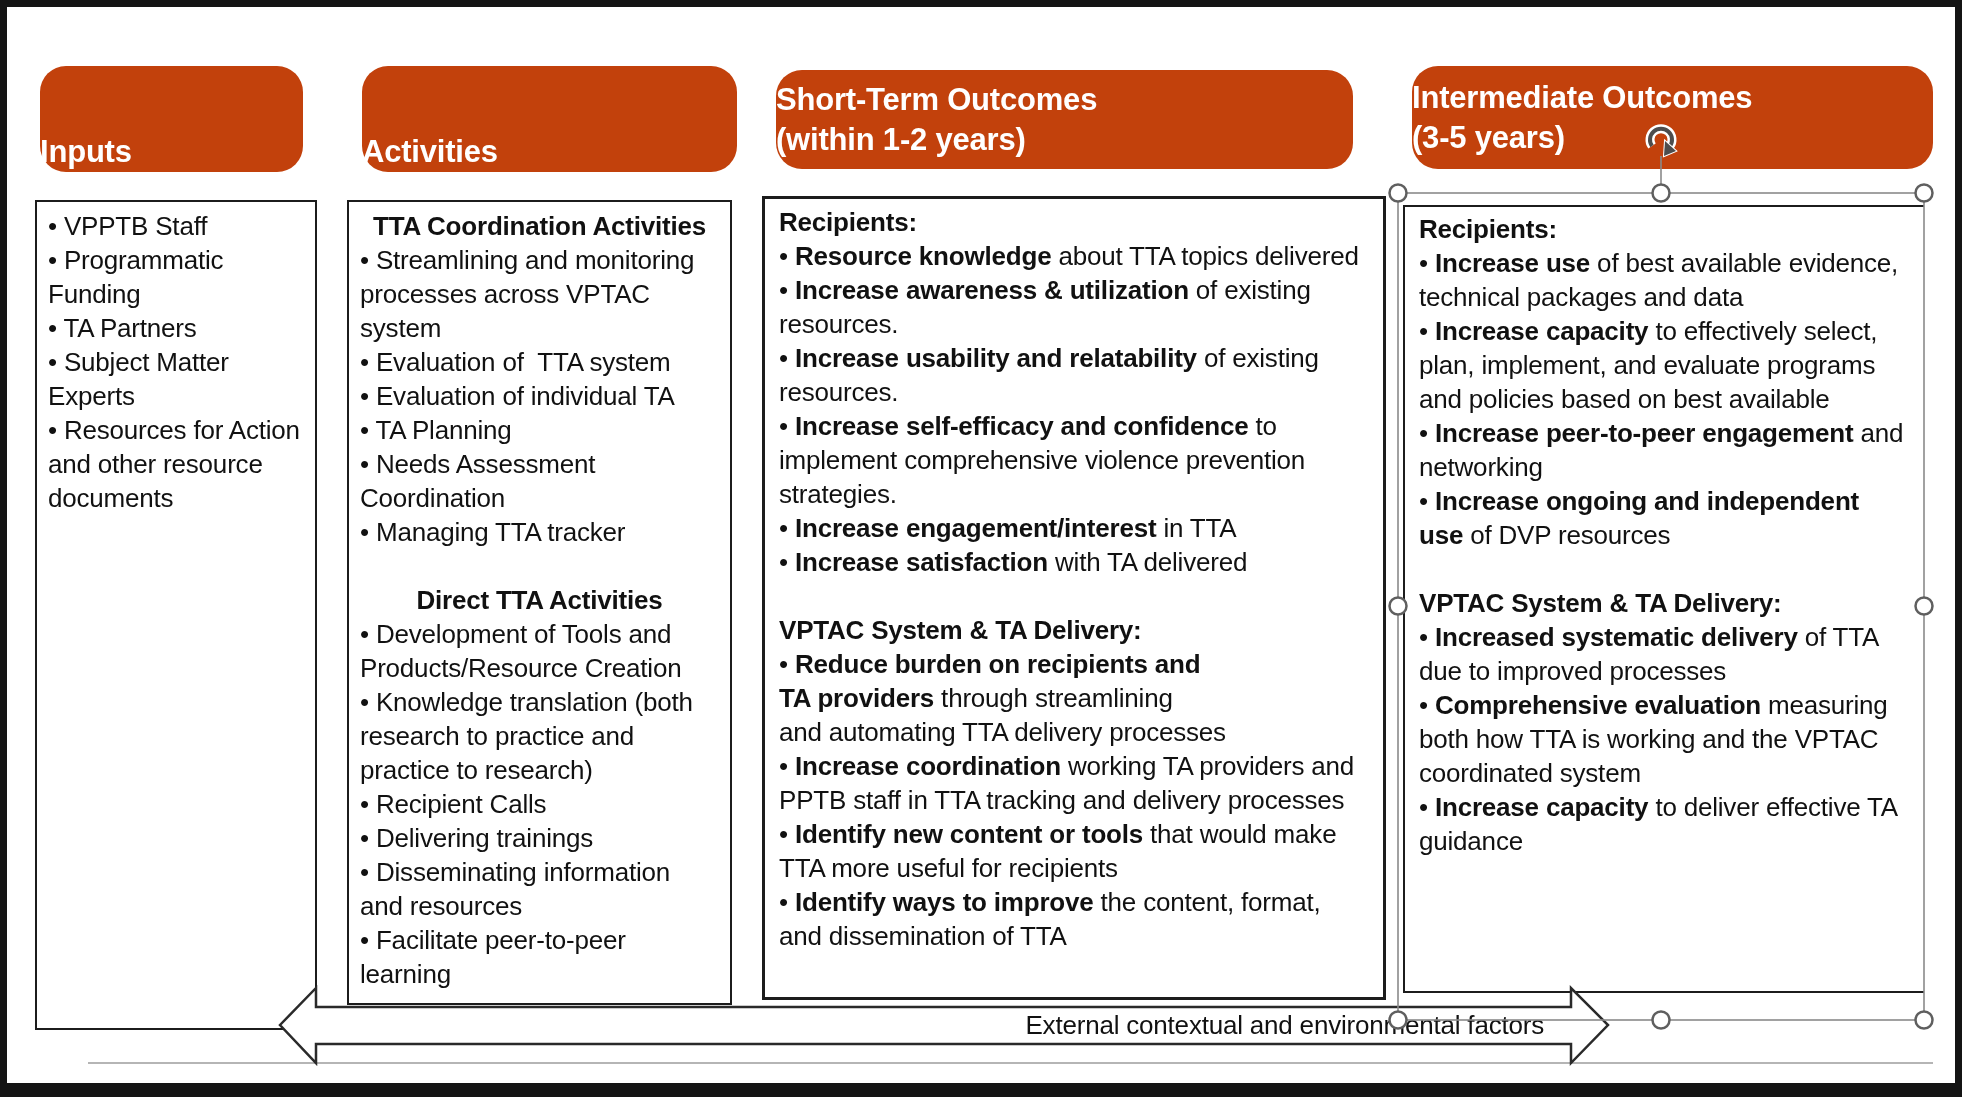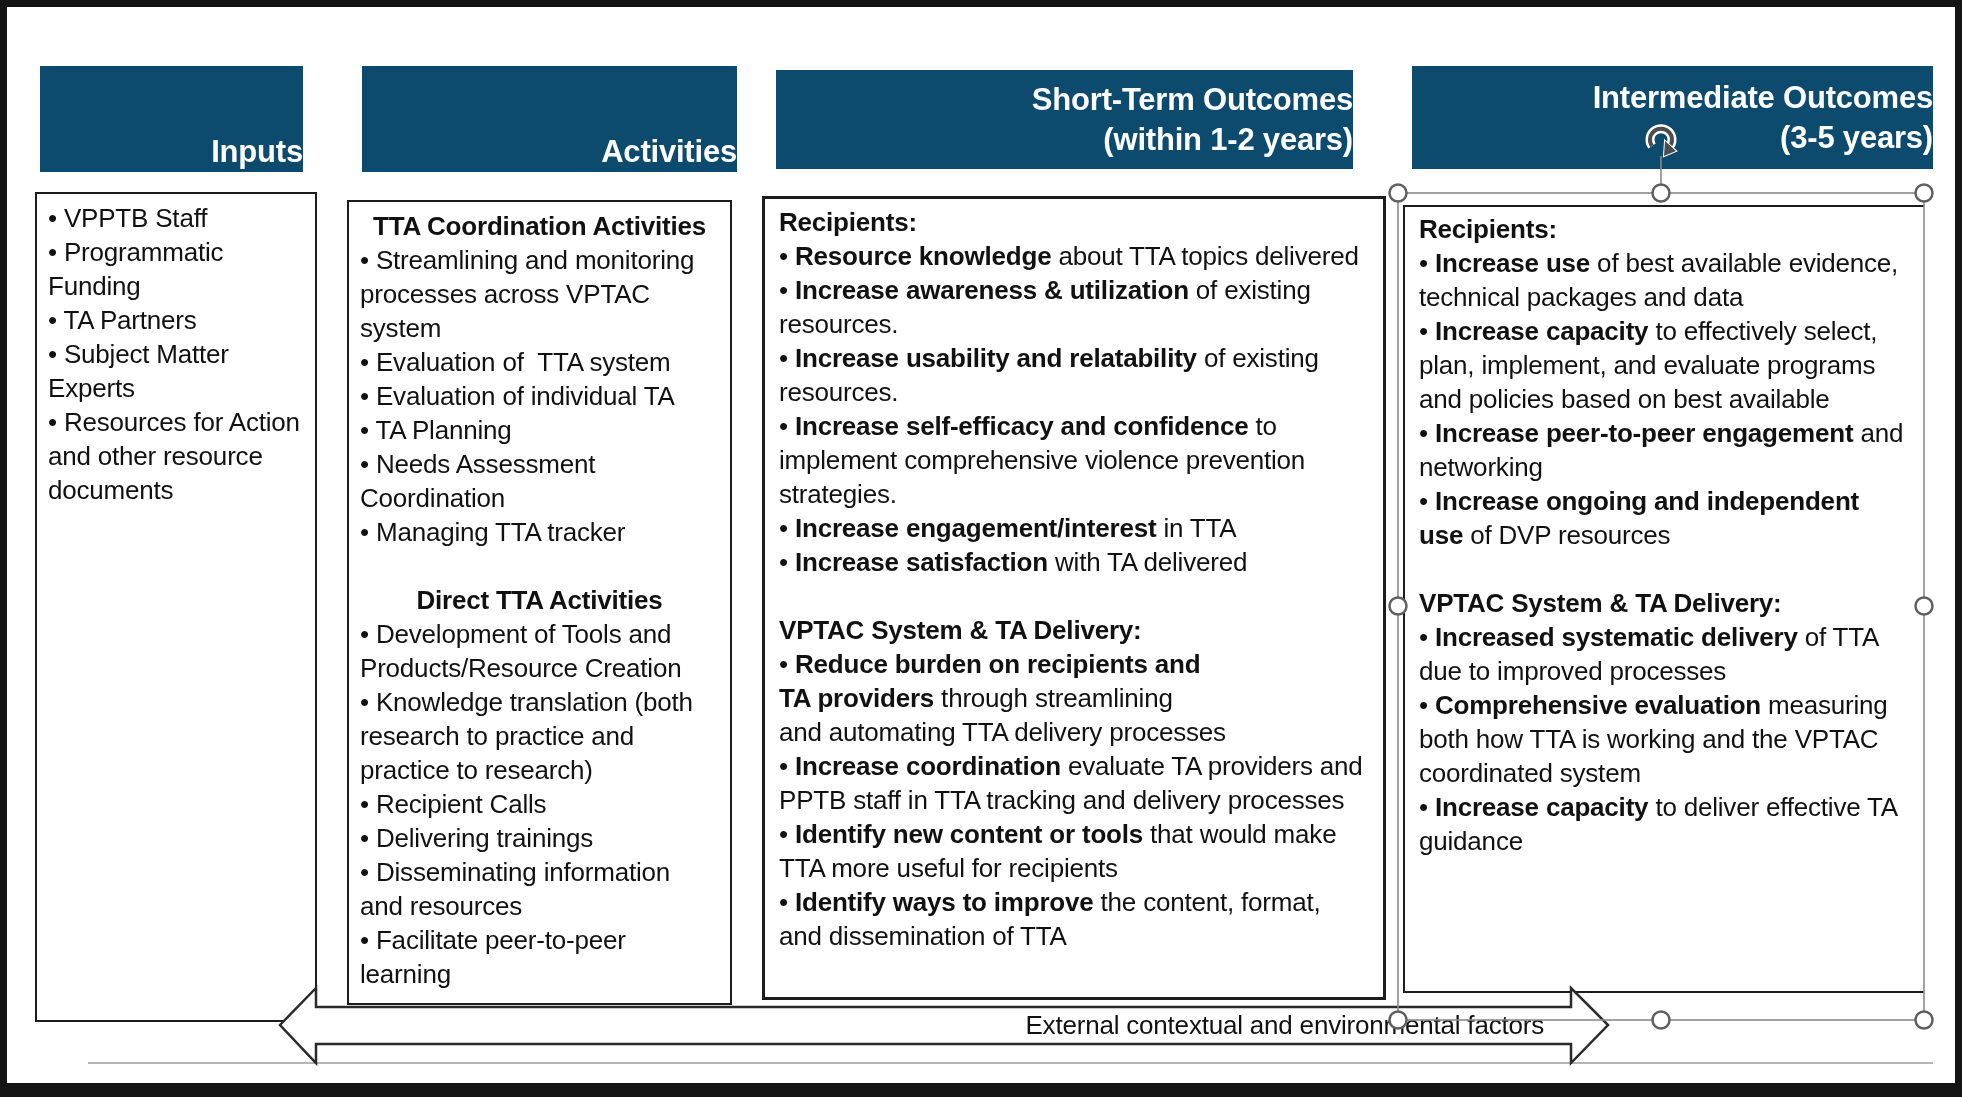--- a/index.html
+++ b/index.html
@@ -7,23 +7,23 @@
     position:relative;width:1962px;height:1097px;background:#ffffff;
     font-family:"Liberation Sans","DejaVu Sans",sans-serif;color:#111;
     overflow:hidden;letter-spacing:-0.2px;
   }
   #frame{
     position:absolute;inset:0;box-sizing:border-box;pointer-events:none;
     border-style:solid;border-color:#141414;
     border-top-width:7px;border-left-width:7px;border-right-width:7px;border-bottom-width:14px;
   }
   .hdr{
-    position:absolute;background:#0c4a6e;color:#ffffff;font-weight:bold;
-    font-size:31px;line-height:40px;text-align:right;box-sizing:border-box;
-    display:flex;flex-direction:column;justify-content:center;
+    position:absolute;background:#c2410c;color:#ffffff;font-weight:bold;
+    font-size:31px;line-height:40px;text-align:left;box-sizing:border-box;
+    display:flex;flex-direction:column;justify-content:center;border-radius:26px;
   }
   .hdr.single{justify-content:flex-end;padding-bottom:0;}
   .box{
     position:absolute;background:#ffffff;border:2.5px solid #1c1c1c;
     box-sizing:border-box;
   }
   .box .body{padding:7px 11px;font-size:26px;line-height:34px;}
   .bullet{white-space:pre-wrap;}
   .bullet .b{font-weight:bold;}
   .sec-title{font-weight:bold;white-space:pre-wrap;}
@@ -55,21 +55,21 @@
   </div>
   <div class="hdr" style="left:776px;top:70px;width:577px;height:99px">
     <div>Short-Term Outcomes</div>
     <div>(within 1-2 years)</div>
   </div>
   <div class="hdr" style="left:1412px;top:66px;width:521px;height:103px">
     <div>Intermediate Outcomes</div>
     <div>(3-5 years)</div>
   </div>
 
-  <div class="box" style="left:35px;top:192px;width:282px;height:830px">
+  <div class="box" style="left:35px;top:200px;width:282px;height:830px">
     <div class="body">
         <div class="bullet"><span>• </span><span>VPPTB Staff</span></div>
         <div class="bullet"><span>• </span><span>Programmatic Funding</span></div>
         <div class="bullet"><span>• </span><span>TA Partners</span></div>
         <div class="bullet"><span>• </span><span>Subject Matter Experts</span></div>
         <div class="bullet"><span>• </span><span>Resources for Action and other resource documents</span></div>
       </div>
   </div>
   <div class="box" style="left:347px;top:200px;width:385px;height:805px">
     <div class="body">
@@ -97,21 +97,21 @@
         <div class="bullet"><span>• </span><span class="b">Increase awareness &amp; utilization</span><span> of existing resources.</span></div>
         <div class="bullet"><span>• </span><span class="b">Increase usability and relatability</span><span> of existing resources.</span></div>
         <div class="bullet"><span>• </span><span class="b">Increase self-efficacy and confidence</span><span> to implement comprehensive violence prevention strategies.</span></div>
         <div class="bullet"><span>• </span><span class="b">Increase engagement/interest</span><span> in TTA</span></div>
         <div class="bullet"><span>• </span><span class="b">Increase satisfaction</span><span> with TA delivered</span></div>
         <div class="sec-gap"></div>
         <div class="sec-title">VPTAC System &amp; TA Delivery:</div>
         <div class="bullet"><span>• </span><span class="b">Reduce burden on recipients and
 TA providers</span><span> through streamlining
 and automating TTA delivery processes</span></div>
-        <div class="bullet"><span>• </span><span class="b">Increase coordination</span><span> evaluate TA providers and PPTB staff in TTA tracking and delivery processes</span></div>
+        <div class="bullet"><span>• </span><span class="b">Increase coordination</span><span> working TA providers and PPTB staff in TTA tracking and delivery processes</span></div>
         <div class="bullet"><span>• </span><span class="b">Identify new content or tools</span><span> that would make TTA more useful for recipients</span></div>
         <div class="bullet"><span>• </span><span class="b">Identify ways to improve</span><span> the content, format, and dissemination of TTA</span></div>
       </div>
   </div>
   <div class="box" style="left:1403px;top:205px;width:521px;height:788px;border-right:none">
     <div class="body" style="padding:5px 14px">
         <div class="sec-title">Recipients:</div>
         <div class="bullet"><span>• </span><span class="b">Increase use</span><span> of best available evidence, technical packages and data</span></div>
         <div class="bullet"><span>• </span><span class="b">Increase capacity</span><span> to effectively select, plan, implement, and evaluate programs and policies based on best available</span></div>
         <div class="bullet"><span>• </span><span class="b">Increase peer-to-peer engagement</span><span> and networking</span></div>

